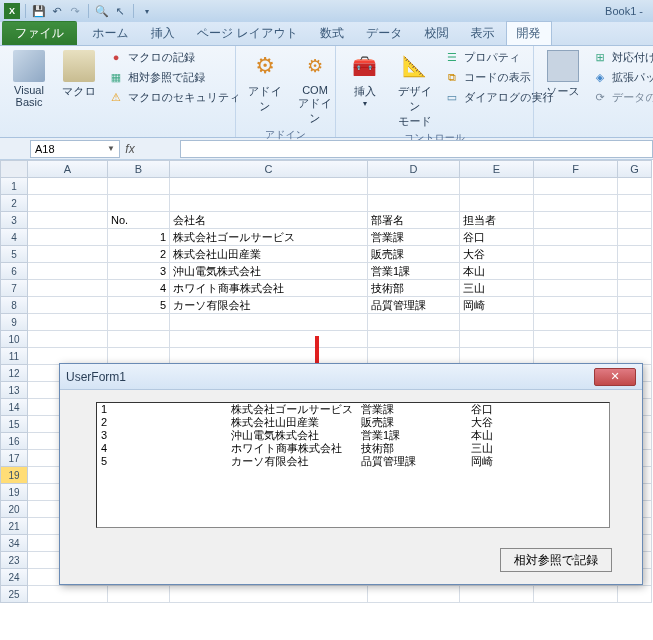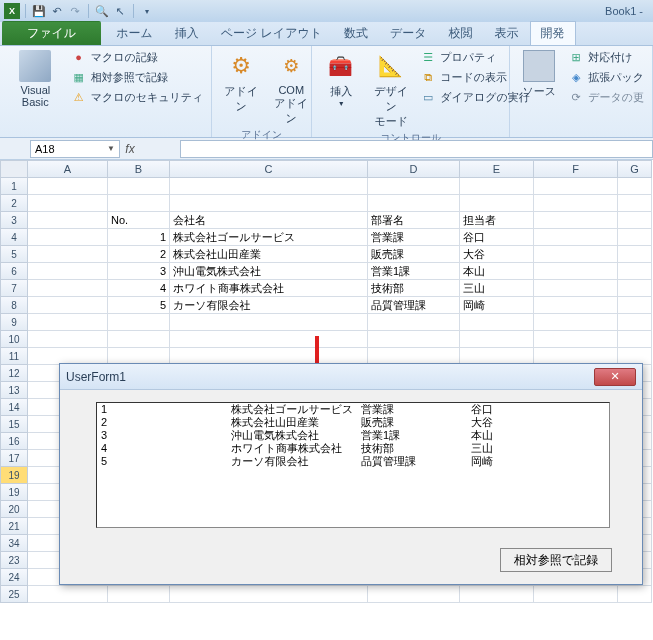--- a/index.html
+++ b/index.html
@@ -8,21 +8,21 @@
 
 .titlebar { height: 22px; background: linear-gradient(#d6e5f3, #bcd4ec); display: flex; align-items: center; padding: 0 4px; font-size: 11px; }
 .titlebar .qat { display: flex; gap: 2px; align-items: center; }
 .titlebar .qat-icon { width: 16px; height: 16px; display: flex; align-items: center; justify-content: center; font-size: 11px; color: #3b5a7a; }
 .titlebar .sep { width: 1px; height: 14px; background: #9bb8d5; margin: 0 3px; }
 .titlebar .booktitle { margin-left: auto; margin-right: 6px; color: #3a5a7c; }
 
 
 .ribbon-tabs { height: 24px; background: linear-gradient(#dce9f7, #cfe0f2); display: flex; align-items: flex-end; padding: 0 2px; border-bottom: 1px solid #a9c2de; }
 .tab { padding: 3px 10px; font-size: 12px; color: #3b5a7a; cursor: pointer; border: 1px solid transparent; border-bottom: none; }
-.tab.file { background: linear-gradient(#3f8f3f, #2e7a2e); color: #fff; border-radius: 2px 2px 0 0; margin-right: 4px; padding: 3px 24px; }
+.tab.file { background: linear-gradient(#3f8f3f, #2e7a2e); color: #fff; border-radius: 2px 2px 0 0; margin-right: 4px; padding: 3px 12px; }
 .tab.active { background: #f5faff; border-color: #a9c2de; border-bottom-color: #f5faff; }
 
 
 .ribbon { height: 92px; background: linear-gradient(#f1f6fc, #e0ecf8); border-bottom: 1px solid #a9c2de; display: flex; }
 .rgroup { border-right: 1px solid #c3d6eb; display: flex; flex-direction: column; justify-content: space-between; padding: 2px 6px; }
 .rgroup-label { text-align: center; font-size: 10px; color: #5a7294; padding-bottom: 1px; }
 .rgroup-body { display: flex; align-items: flex-start; gap: 4px; flex: 1; }
 .bigbtn { display: flex; flex-direction: column; align-items: center; justify-content: flex-start; padding: 2px 4px; font-size: 11px; text-align: center; color: #2a3f57; cursor: pointer; min-width: 46px; }
 .bigbtn .icon { width: 32px; height: 32px; margin-bottom: 2px; display: flex; align-items: center; justify-content: center; }
 .smallbtn-col { display: flex; flex-direction: column; gap: 2px; }
@@ -99,20 +99,24 @@
 </div>
 
 <div class="ribbon">
 
   <div class="rgroup" style="width:236px;">
     <div class="rgroup-body">
       <div class="bigbtn">
         <div class="icon ic-vb"></div>
         <span>Visual Basic</span>
       </div>
+      <div class="bigbtn">
+        <div class="icon ic-macro"></div>
+        <span>マクロ</span>
+      </div>
       <div class="smallbtn-col">
         <div class="smallbtn">
             <span class="sicon" style="color:#c44;">●</span>
             <span>マクロの記録</span>
           </div>
         <div class="smallbtn">
             <span class="sicon" style="color:#4a8;">▦</span>
             <span>相対参照で記録</span>
           </div>
         <div class="smallbtn">

